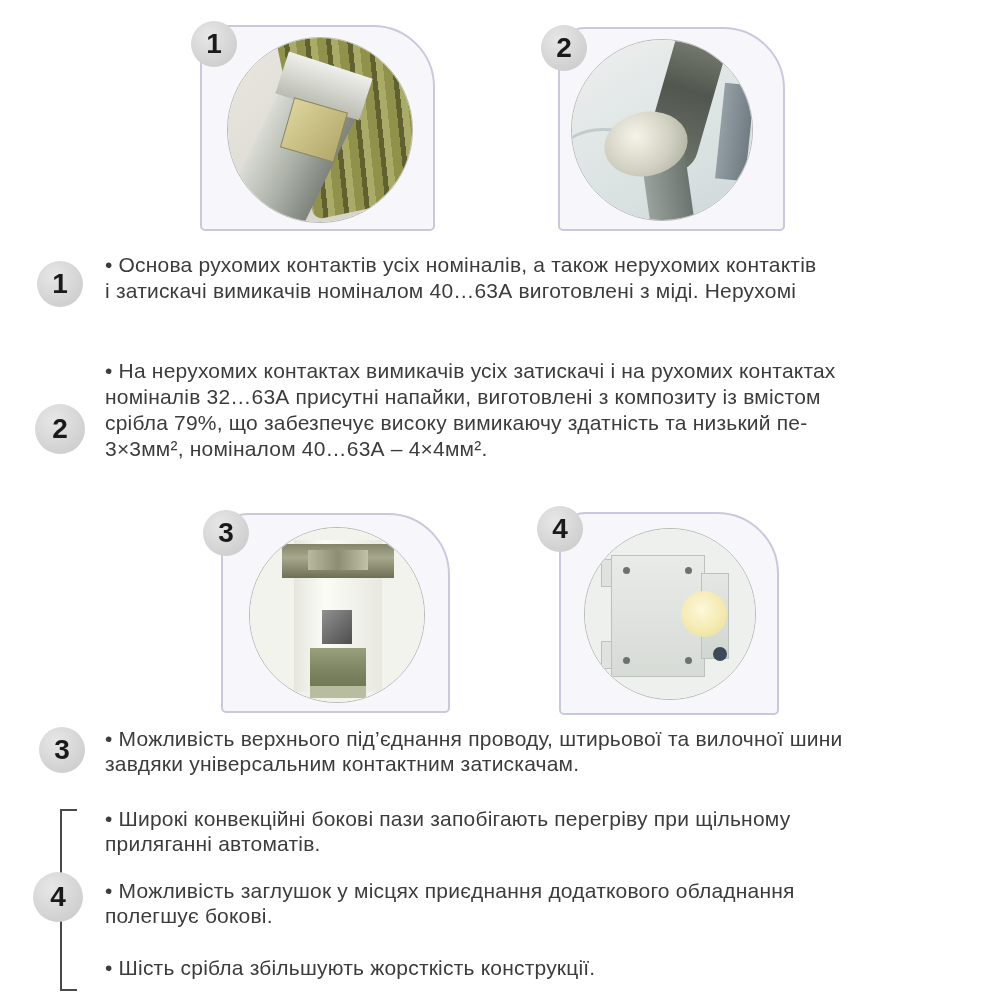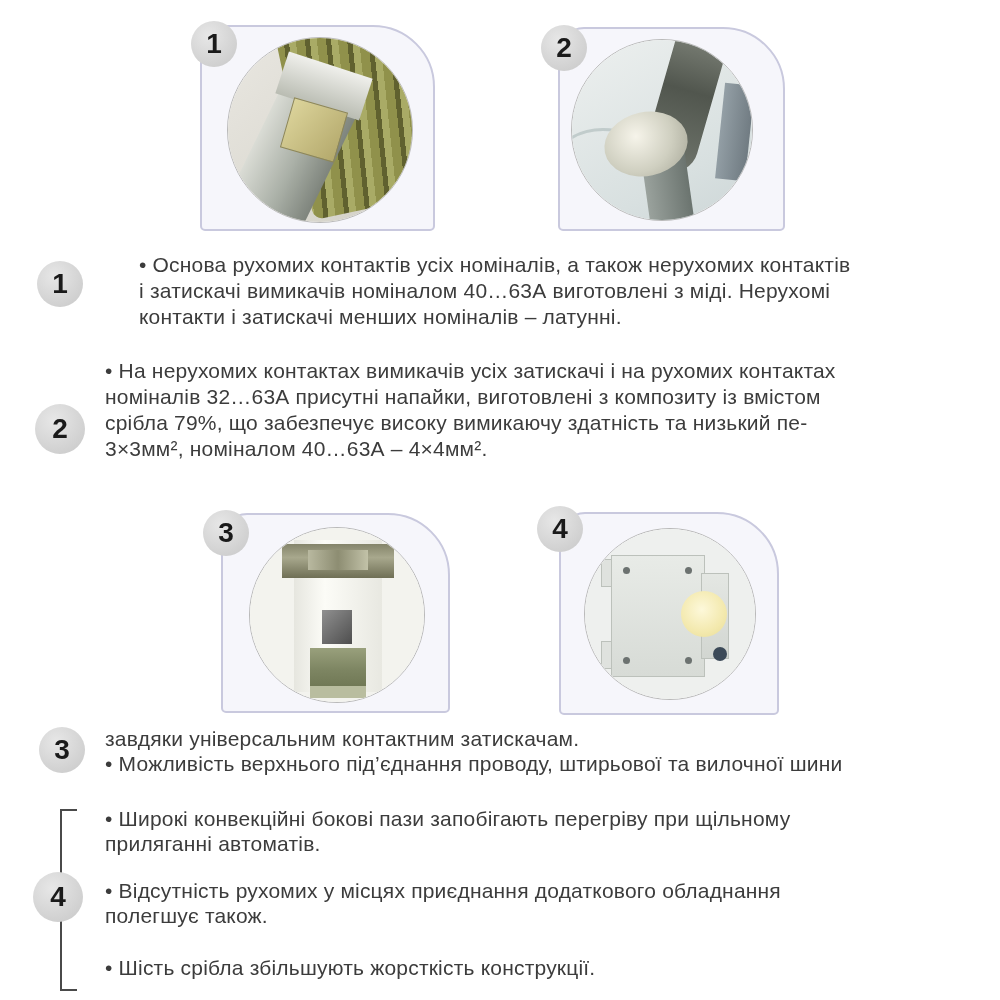--- a/index.html
+++ b/index.html
@@ -50,24 +50,23 @@
                   background:linear-gradient(90deg,#9aa29d,#6b746f);"></div>
       <div class="layer" style="left:32px;top:72px;width:84px;height:64px;border-radius:50%;transform:rotate(-12deg);
                   background:radial-gradient(circle at 40% 35%,#f6f4ea,#cfcfc0 55%,#a3a394);"></div>
       <div class="layer" style="right:2px;top:44px;width:30px;height:96px;transform:rotate(6deg);opacity:0.75;
                   background:linear-gradient(90deg,#7b8891,#4e5a63);"></div>
     </div>
   </div>
   <div class="badge" style="left:541px;top:25px;width:46px;height:46px;">2</div>
 
   <div class="badge" style="left:37px;top:261px;width:46px;height:46px;">1</div>
-  <div class="txt" style="left:105px;top:252px;margin-left:34px;">
+  <div class="txt" style="left:105px;top:252px;">
     <div>• Основа рухомих контактів усіх номіналів, а також нерухомих контактів</div>
     <div>і затискачі вимикачів номіналом 40…63А виготовлені з міді. Нерухомі</div>
-    <div>контакти і затискачі менших номіналів – латунні.</div>
   </div>
 
   <div class="badge" style="left:35px;top:404px;width:50px;height:50px;">2</div>
   <div class="txt" style="left:105px;top:358px;">
     <div>• На нерухомих контактах вимикачів усіх затискачі і на рухомих контактах</div>
     <div>номіналів 32…63А присутні напайки, виготовлені з композиту із вмістом</div>
     <div>срібла 79%, що забезпечує високу вимикаючу здатність та низький пе-</div>
     <div>3×3мм², номіналом 40…63А – 4×4мм².</div>
   </div>
 
@@ -104,34 +103,34 @@
       <div class="layer" style="left:100px;top:38px;width:7px;height:7px;border-radius:50%;background:#6c7270;"></div>
       <div class="layer" style="left:38px;top:128px;width:7px;height:7px;border-radius:50%;background:#6c7270;"></div>
       <div class="layer" style="left:100px;top:128px;width:7px;height:7px;border-radius:50%;background:#6c7270;"></div>
       <div class="layer" style="left:128px;top:118px;width:14px;height:14px;border-radius:50%;background:#3c4a58;"></div>
     </div>
   </div>
   <div class="badge" style="left:537px;top:506px;width:46px;height:46px;">4</div>
 
   <div class="badge" style="left:39px;top:727px;width:46px;height:46px;">3</div>
   <div class="txt" style="left:105px;top:726px;line-height:25px;">
+    <div>• Можливість верхнього під’єднання проводу, штирьової та вилочної шини</div>
     <div>завдяки універсальним контактним затискачам.</div>
-    <div>• Можливість верхнього під’єднання проводу, штирьової та вилочної шини</div>
   </div>
 
   <div class="bracket" style="left:60px;top:809px;width:2px;height:182px;"></div>
   <div class="bracket" style="left:60px;top:809px;width:17px;height:2px;"></div>
   <div class="bracket" style="left:60px;top:989px;width:17px;height:2px;"></div>
   <div class="badge" style="left:33px;top:872px;width:50px;height:50px;">4</div>
 
   <div class="txt" style="left:105px;top:806px;line-height:25px;">
     <div>• Широкі конвекційні бокові пази запобігають перегріву при щільному</div>
     <div>приляганні автоматів.</div>
   </div>
   <div class="txt" style="left:105px;top:878px;line-height:25px;">
-    <div>• Відсутність рухомих у місцях приєднання додаткового обладнання</div>
-    <div>полегшує також.</div>
+    <div>• Можливість заглушок у місцях приєднання додаткового обладнання</div>
+    <div>полегшує бокові.</div>
   </div>
   <div class="txt" style="left:105px;top:955px;line-height:25px;">
     <div>• Шість срібла збільшують жорсткість конструкції.</div>
   </div>
 
 </div>
 
 </body></html>

